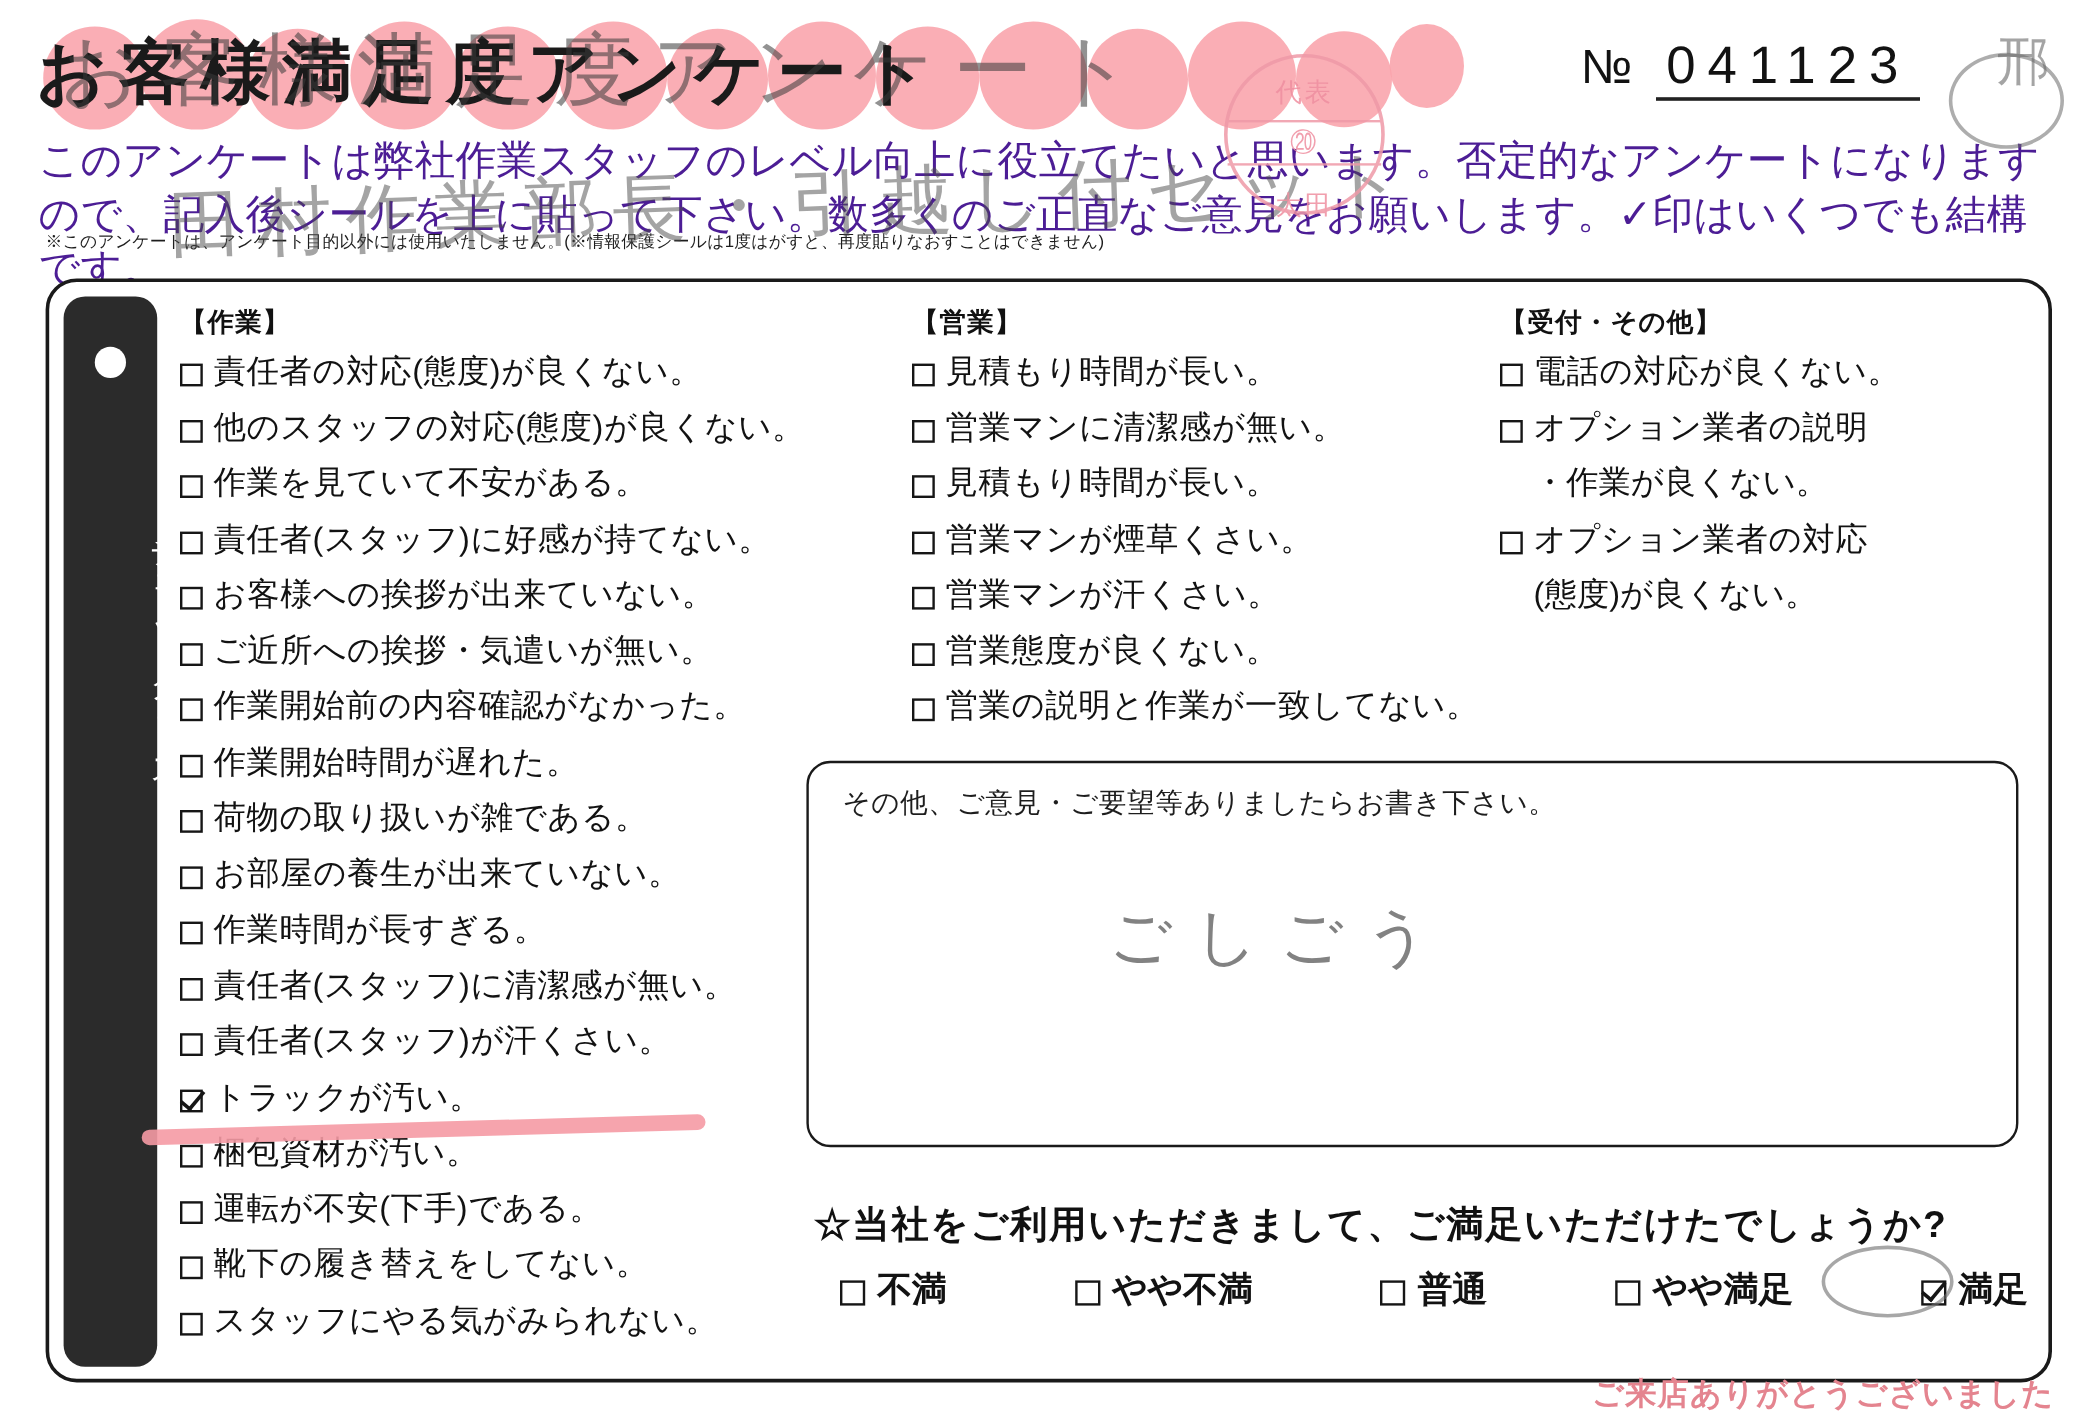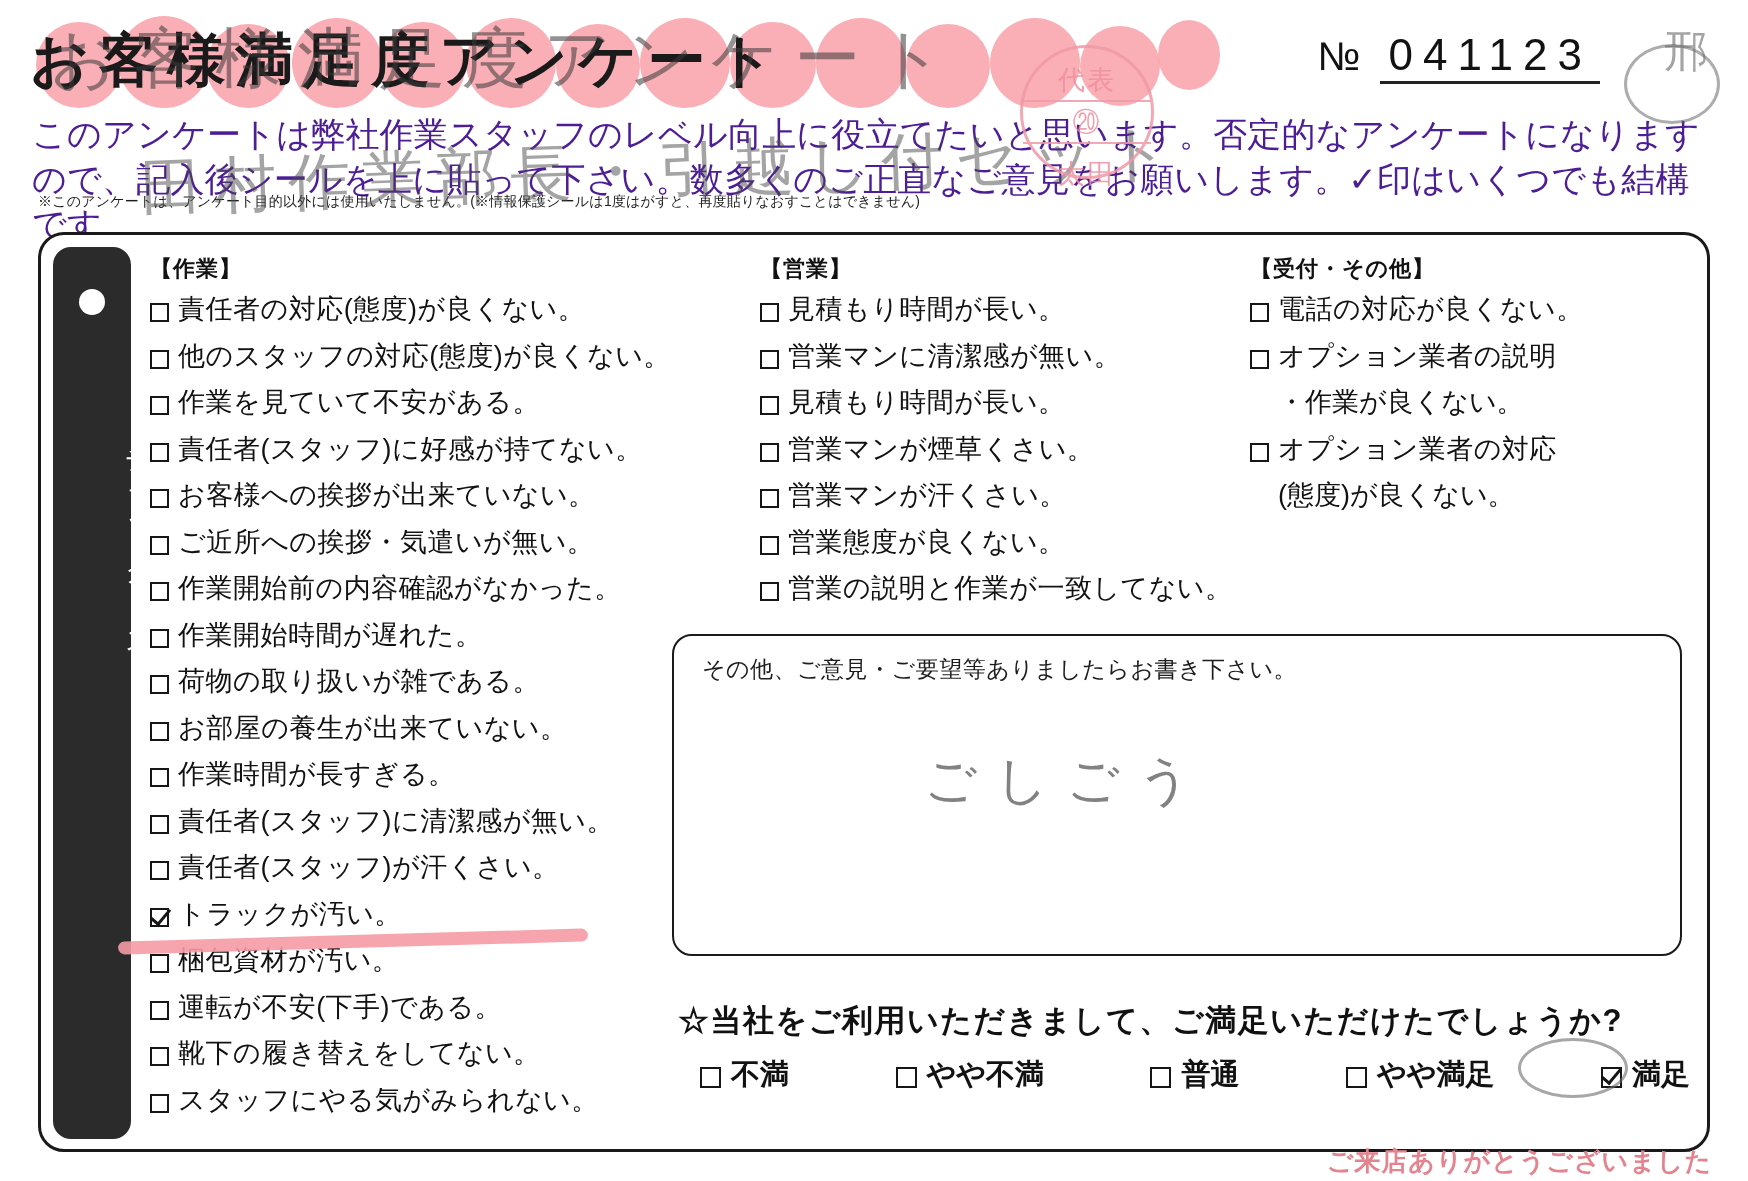--- a/index.html
+++ b/index.html
@@ -135,21 +135,21 @@
     border: 3px solid #ef9aa8;
     border-radius: 50%;
     color: #ef8fa0;
     opacity: 0.85;
     pointer-events: none;
   }
   .stamp span {
     position: absolute;
     left: 0; width: 100%;
     text-align: center;
-    font-size: 27px;
+    font-size: 22px;
     letter-spacing: 2px;
   }
   .stamp .s1 { top: 14px; }
   .stamp .s2 { top: 52px; border-top: 2px solid #ef9aa8; border-bottom: 2px solid #ef9aa8; padding: 2px 0; }
   .stamp .s3 { top: 108px; }
 
   .handwrite-note {
     position: absolute;
     font-family: "DejaVu Serif", serif;
     color: #636363;

